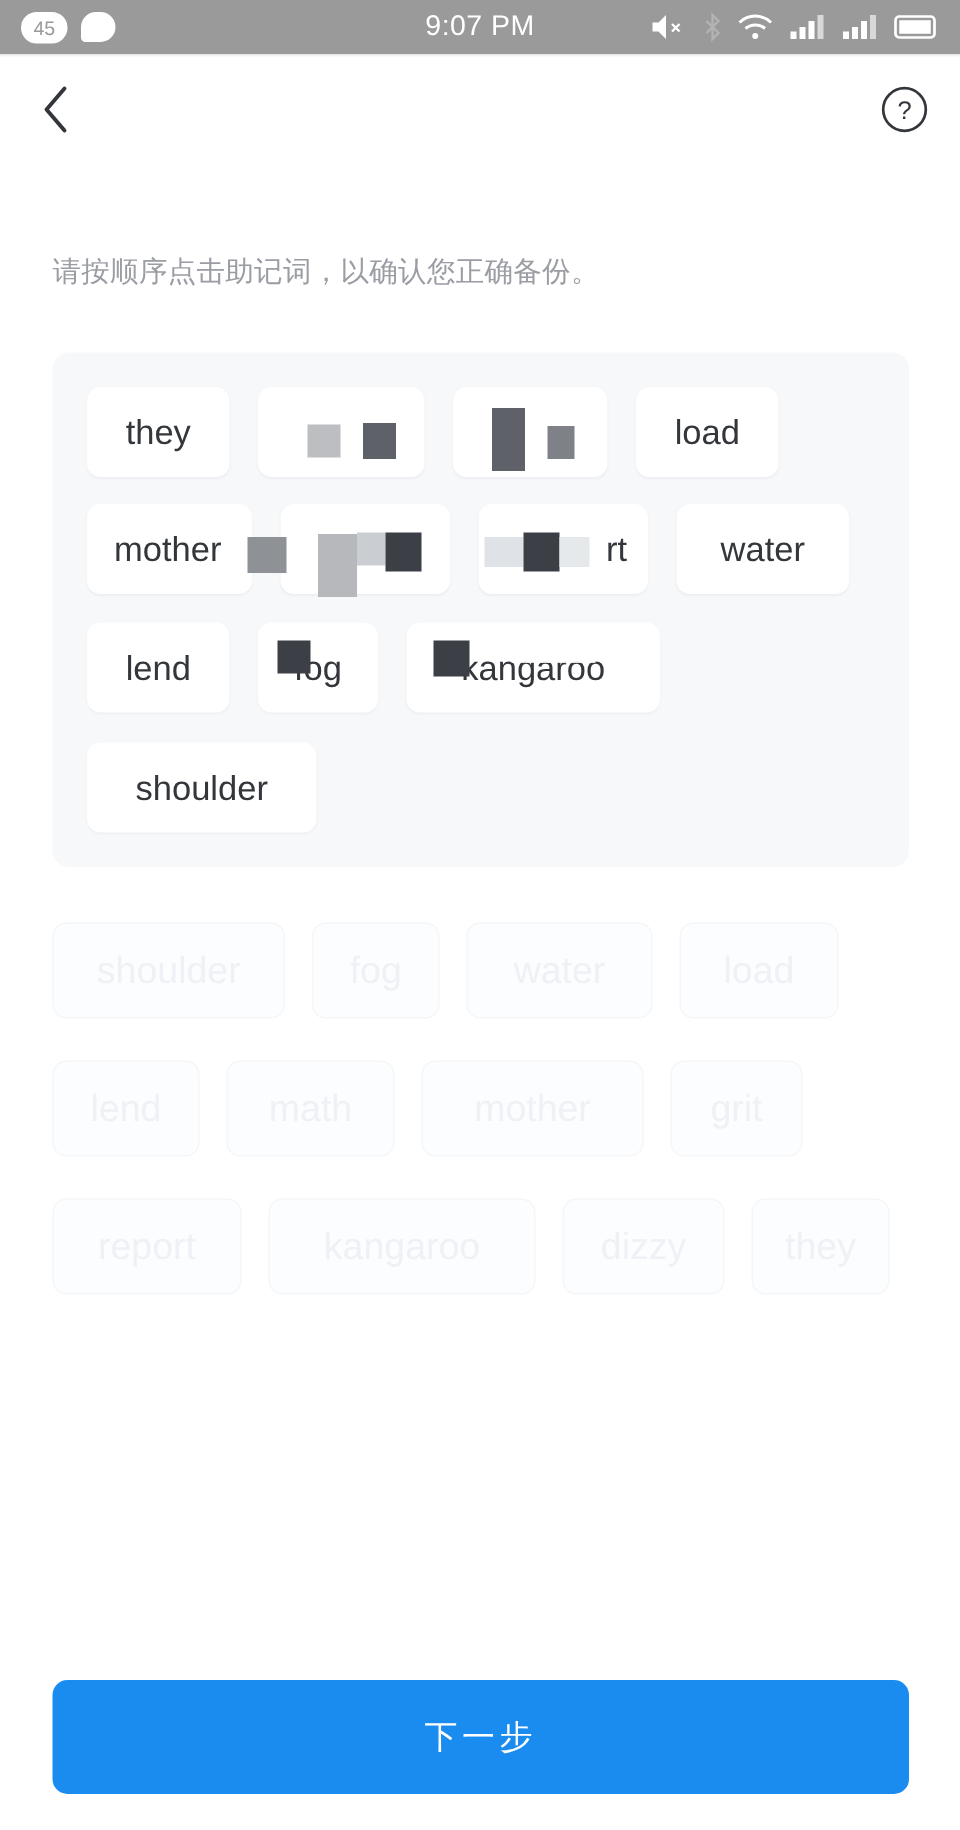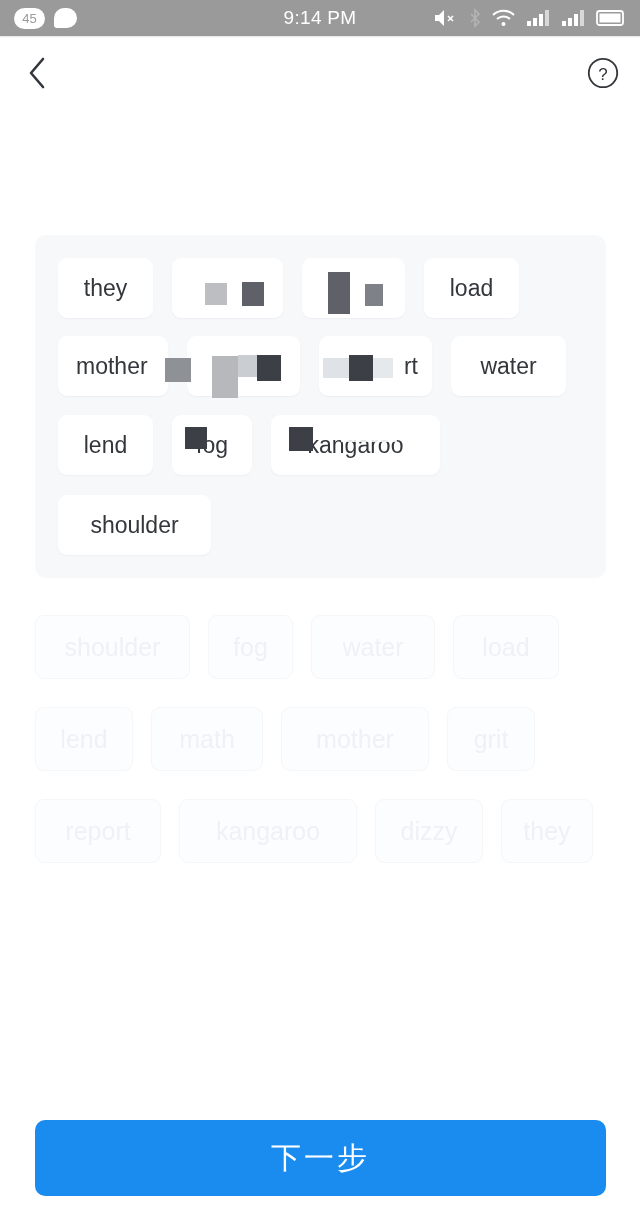--- a/index.html
+++ b/index.html
@@ -87,36 +87,36 @@
     background:#fcfdfe;border:1px solid #f4f6f8;border-radius:9px;
     display:flex;align-items:center;justify-content:center;
     font-size:25px;color:#eef1f5;
     height:64px;padding:0 20px;white-space:nowrap;
   }
 
   
   .next-btn{
     position:absolute;left:35px;top:1120px;width:571px;height:76px;
     background:#1a8cf0;border-radius:10px;border:none;
-    color:#ffffff;font-size:30px;letter-spacing:3px;
+    color:#ffffff;font-size:22px;letter-spacing:3px;
     display:flex;align-items:center;justify-content:center;
     font-family:Liberation Serif, serif;
   }
 </style>
 </head>
 <body>
 
 <div id="app">
 
   <div class="statusbar">
     <div class="sb-left">
       <div class="badge-45">45</div>
       <div class="chat-bubble"></div>
     </div>
-    <div class="sb-time">9:14 PM</div>
+    <div class="sb-time">9:07 PM</div>
     <div class="sb-right">
       <span>
         <svg width="26" height="20" viewBox="0 0 26 20">
             <path d="M2 7h4l5-5v16l-5-5H2z" fill="#fff"></path>
             <path d="M15 8l5 5M20 8l-5 5" stroke="#fff" stroke-width="1.6" fill="none"></path>
           </svg>
       </span>
       <span>
         <svg width="12" height="20" viewBox="0 0 12 20">
             <path d="M2 6l8 8-4 4V2l4 4-8 8" stroke="#b3b3b3" stroke-width="1.6" fill="none"></path>
@@ -162,20 +162,21 @@
       </svg>
     </div>
     <div class="help-btn">
       <svg width="34" height="34" viewBox="0 0 34 34">
         <circle cx="17" cy="17" r="14.2" stroke="#33363b" stroke-width="1.8" fill="none"></circle>
         <text x="17" y="23.5" text-anchor="middle" font-size="17" font-family="Liberation Sans, sans-serif" fill="#33363b">?</text>
       </svg>
     </div>
   </div>
 
+  <div class="page-sub">请按顺序点击助记词，以确认您正确备份。</div>
 
   <div class="sel-panel">
 
     <div class="chip-row" style="left:23px; top:23px; gap:19px;">
       <div class="chip" style="width:95px;">they</div>
       <div class="chip blurry" style="width:111px;">
         <span class="px" style="left:33px;top:25px;width:22px;height:22px;background:#bcbec1;"></span>
         <span class="px" style="left:70px;top:24px;width:22px;height:24px;background:#5e6167;"></span>
       </div>
       <div class="chip blurry" style="width:103px;">

